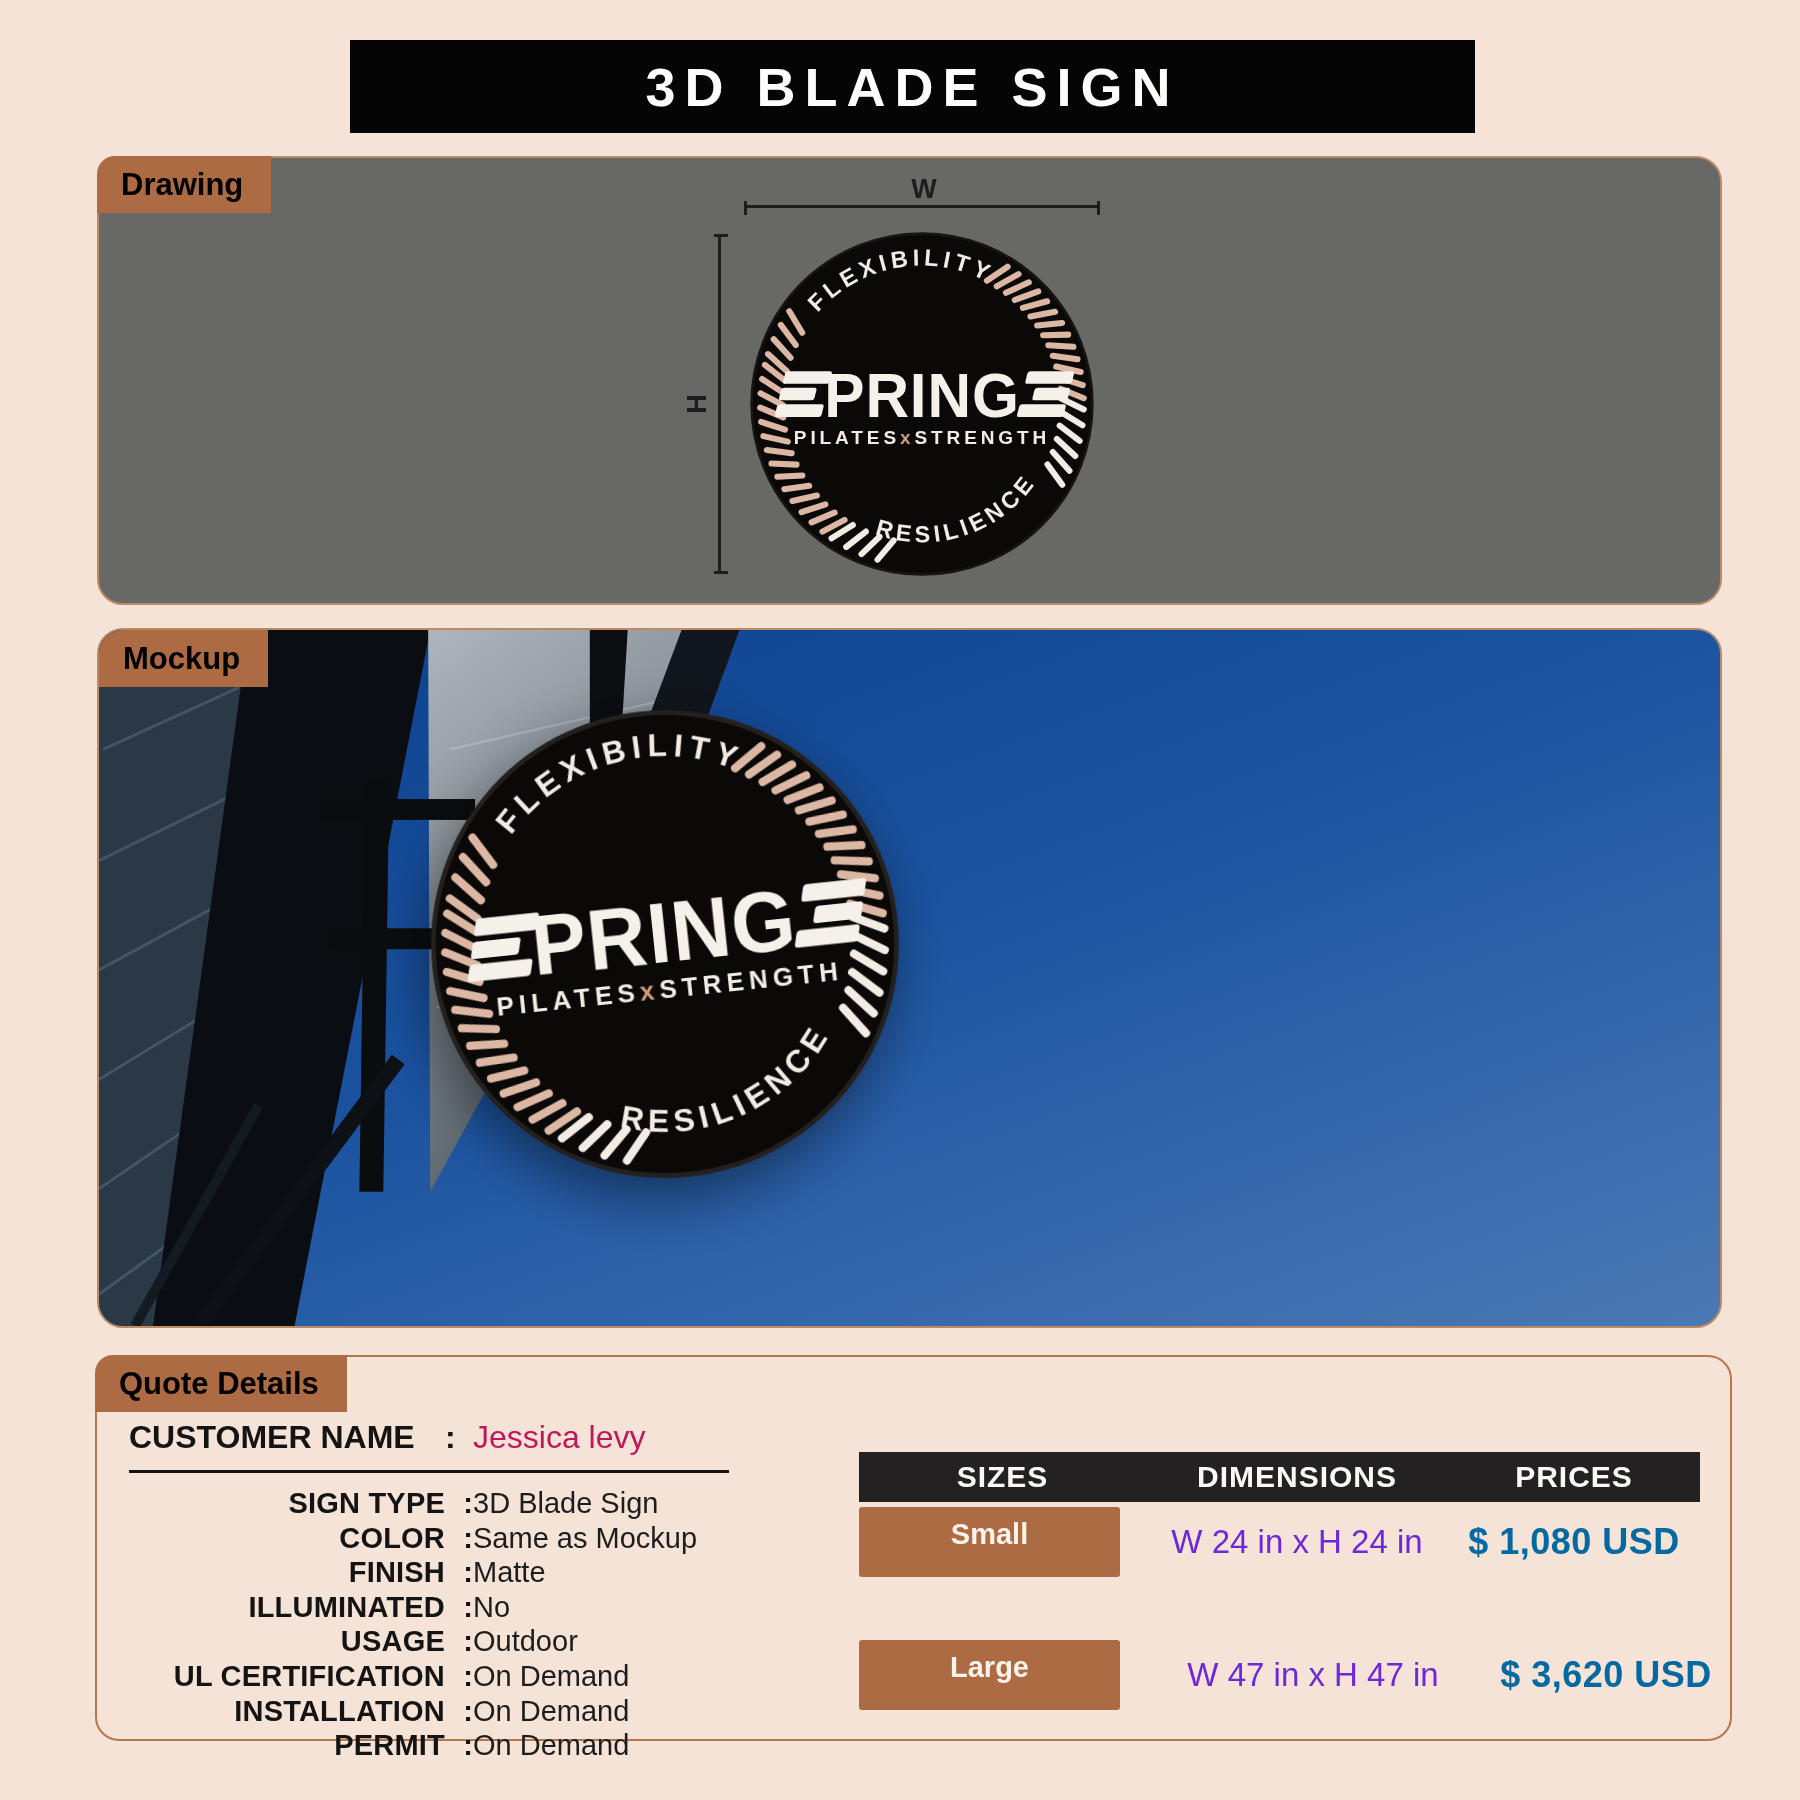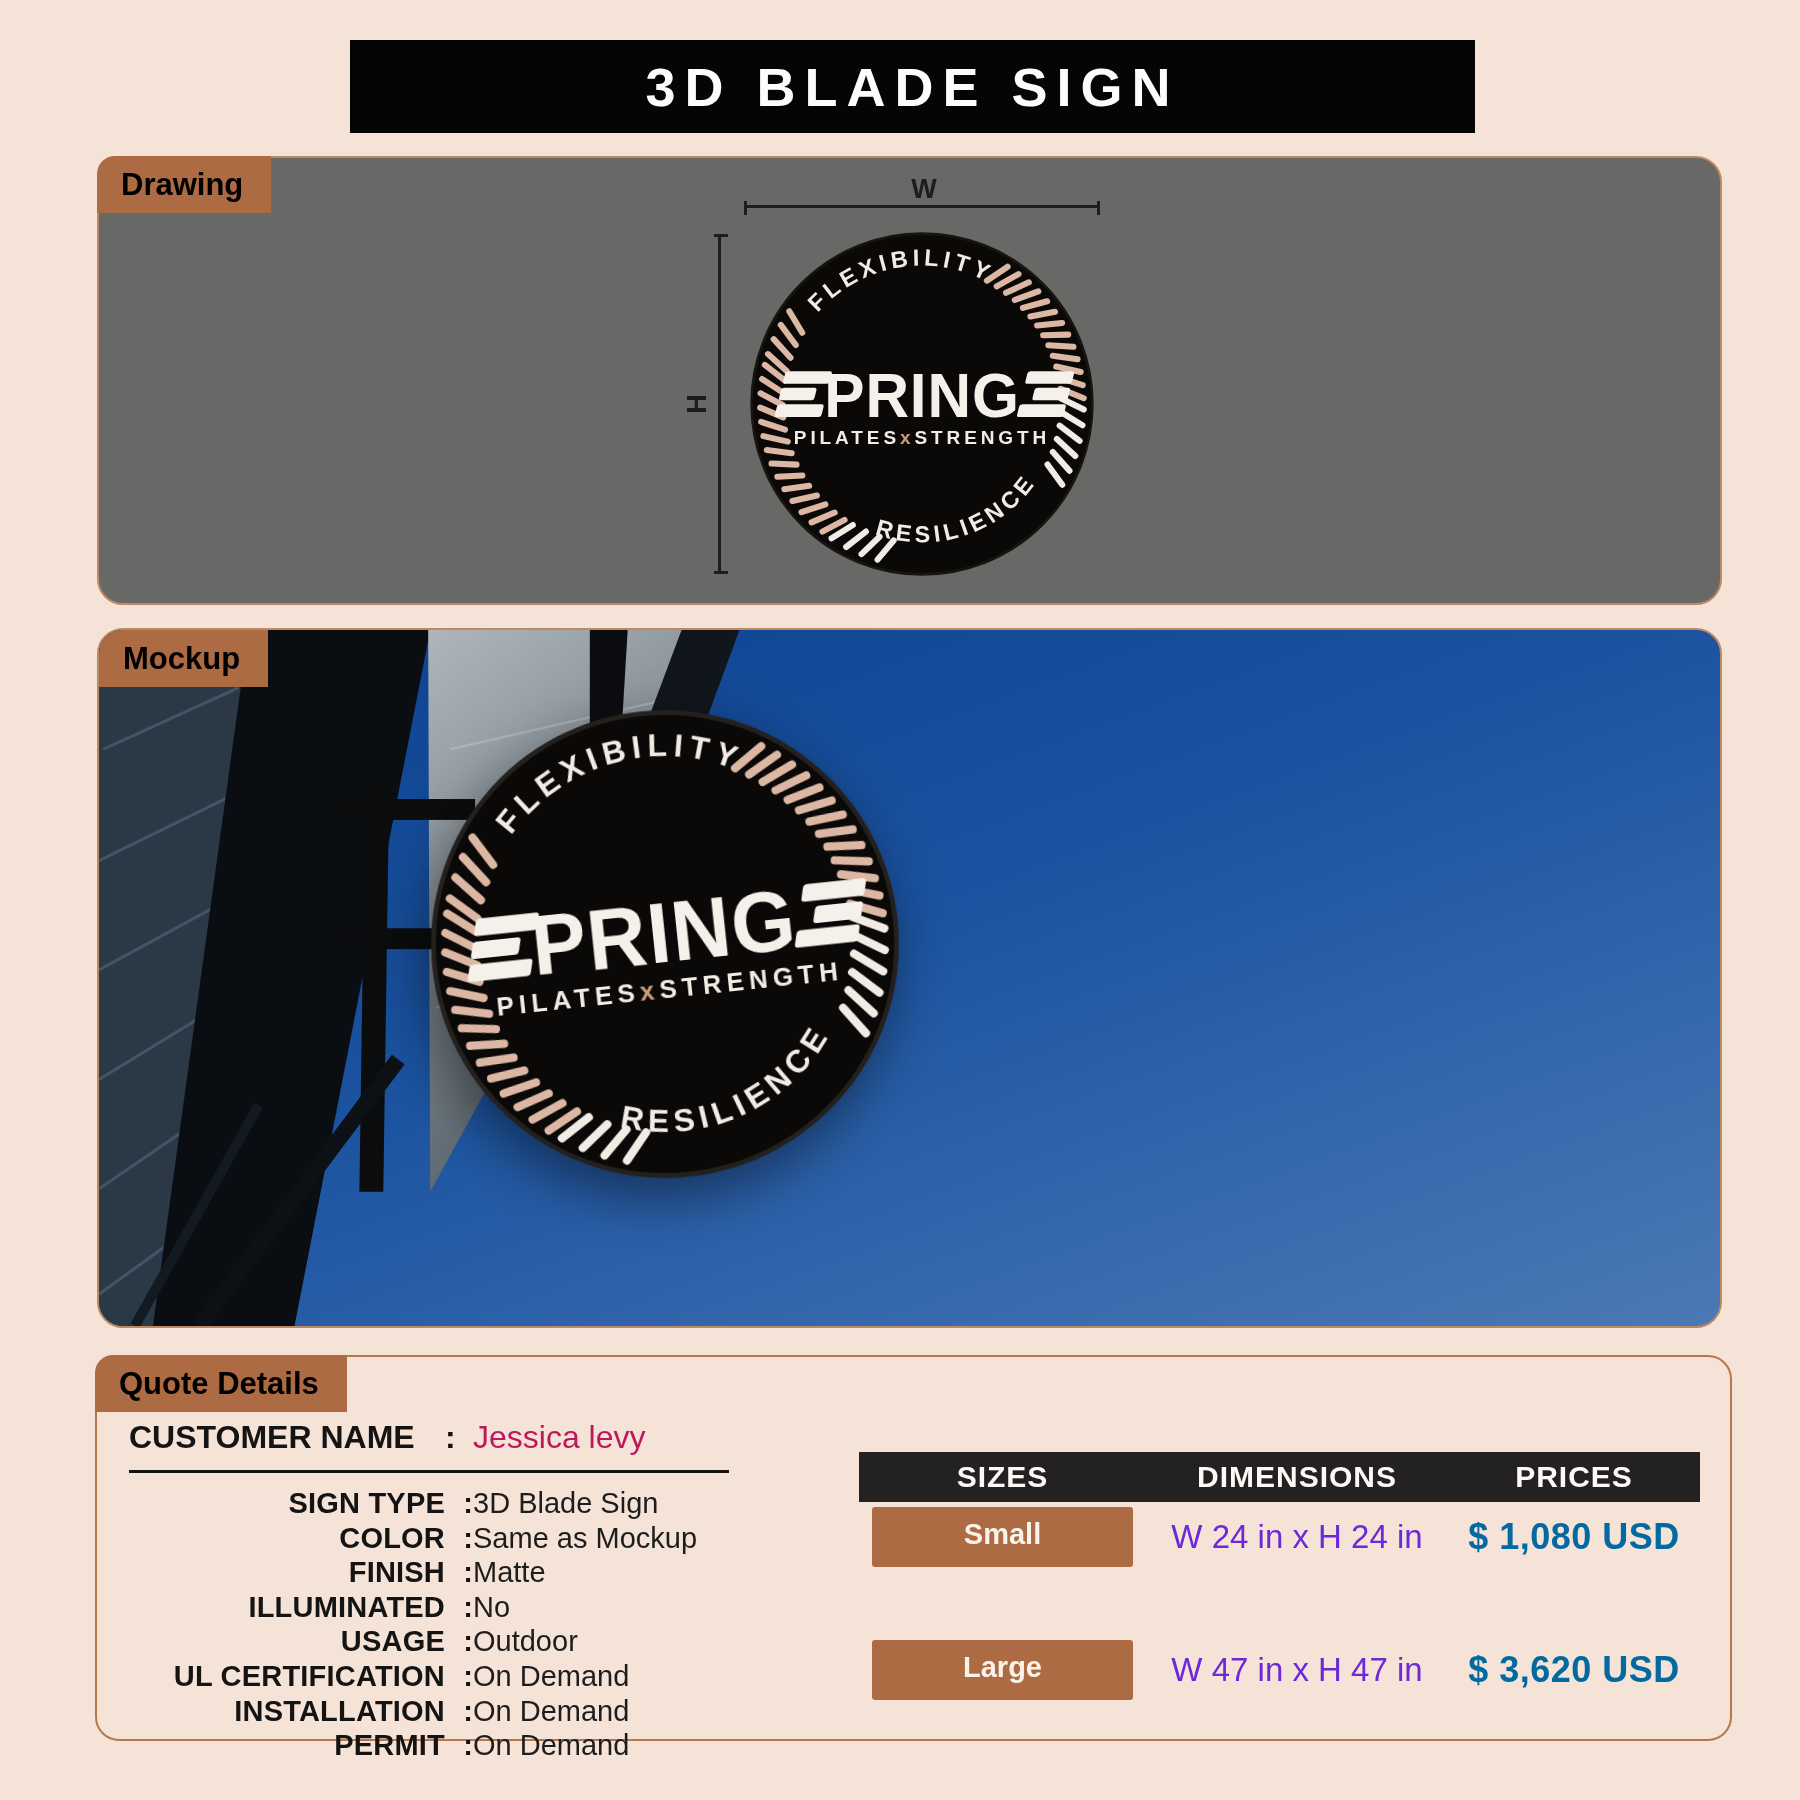--- a/index.html
+++ b/index.html
@@ -55,23 +55,23 @@
   .q-row{display:flex;align-items:baseline;height:34.6px;}
   .q-row .q-label{width:316px;font-size:29px;letter-spacing:0.2px;}
   .q-row .q-colon{width:28px;font-size:29px;font-weight:bold;color:#141414;}
   .q-value{font-size:29px;color:#1d1d1d;}
   
   .price-header{position:absolute;left:859px;top:1452px;width:841px;height:50px;background:#232122;
                 display:grid;grid-template-columns:287px 302px 252px;align-items:center;}
   .price-header div{text-align:center;color:#fbf8f6;font-size:30px;font-weight:bold;letter-spacing:1px;}
   .price-row{position:absolute;left:859px;width:841px;height:55px;
              display:grid;grid-template-columns:287px 302px 252px;align-items:center;}
-  .row-small{top:1507px;} .row-medium{top:1573px;} .row-large{top:1640px;}
-  .size-btn{width:261px;height:60px;line-height:55px;background:#ad6b43;border-radius:3px;
-            text-align:center;color:#faf3ec;font-size:29px;font-weight:bold;box-sizing:border-box;margin-left:13px;}
+  .row-small{top:1507px;} .row-medium{top:1573px;} .row-large{top:1640px;gap:16px;}
+  .size-btn{width:261px;height:70px;line-height:55px;background:#ad6b43;border-radius:3px;
+            text-align:center;color:#faf3ec;font-size:29px;font-weight:bold;box-sizing:border-box;}
   .dims-cell{text-align:center;font-size:33px;color:#6d28d9;}
   .price-cell{text-align:center;font-size:36px;font-weight:bold;color:#0369a1;letter-spacing:0.5px;}
 </style>
 </head>
 <body>
 
 <div class="page">
 
   <header class="title-bar">
     <h1>3D BLADE SIGN</h1>

